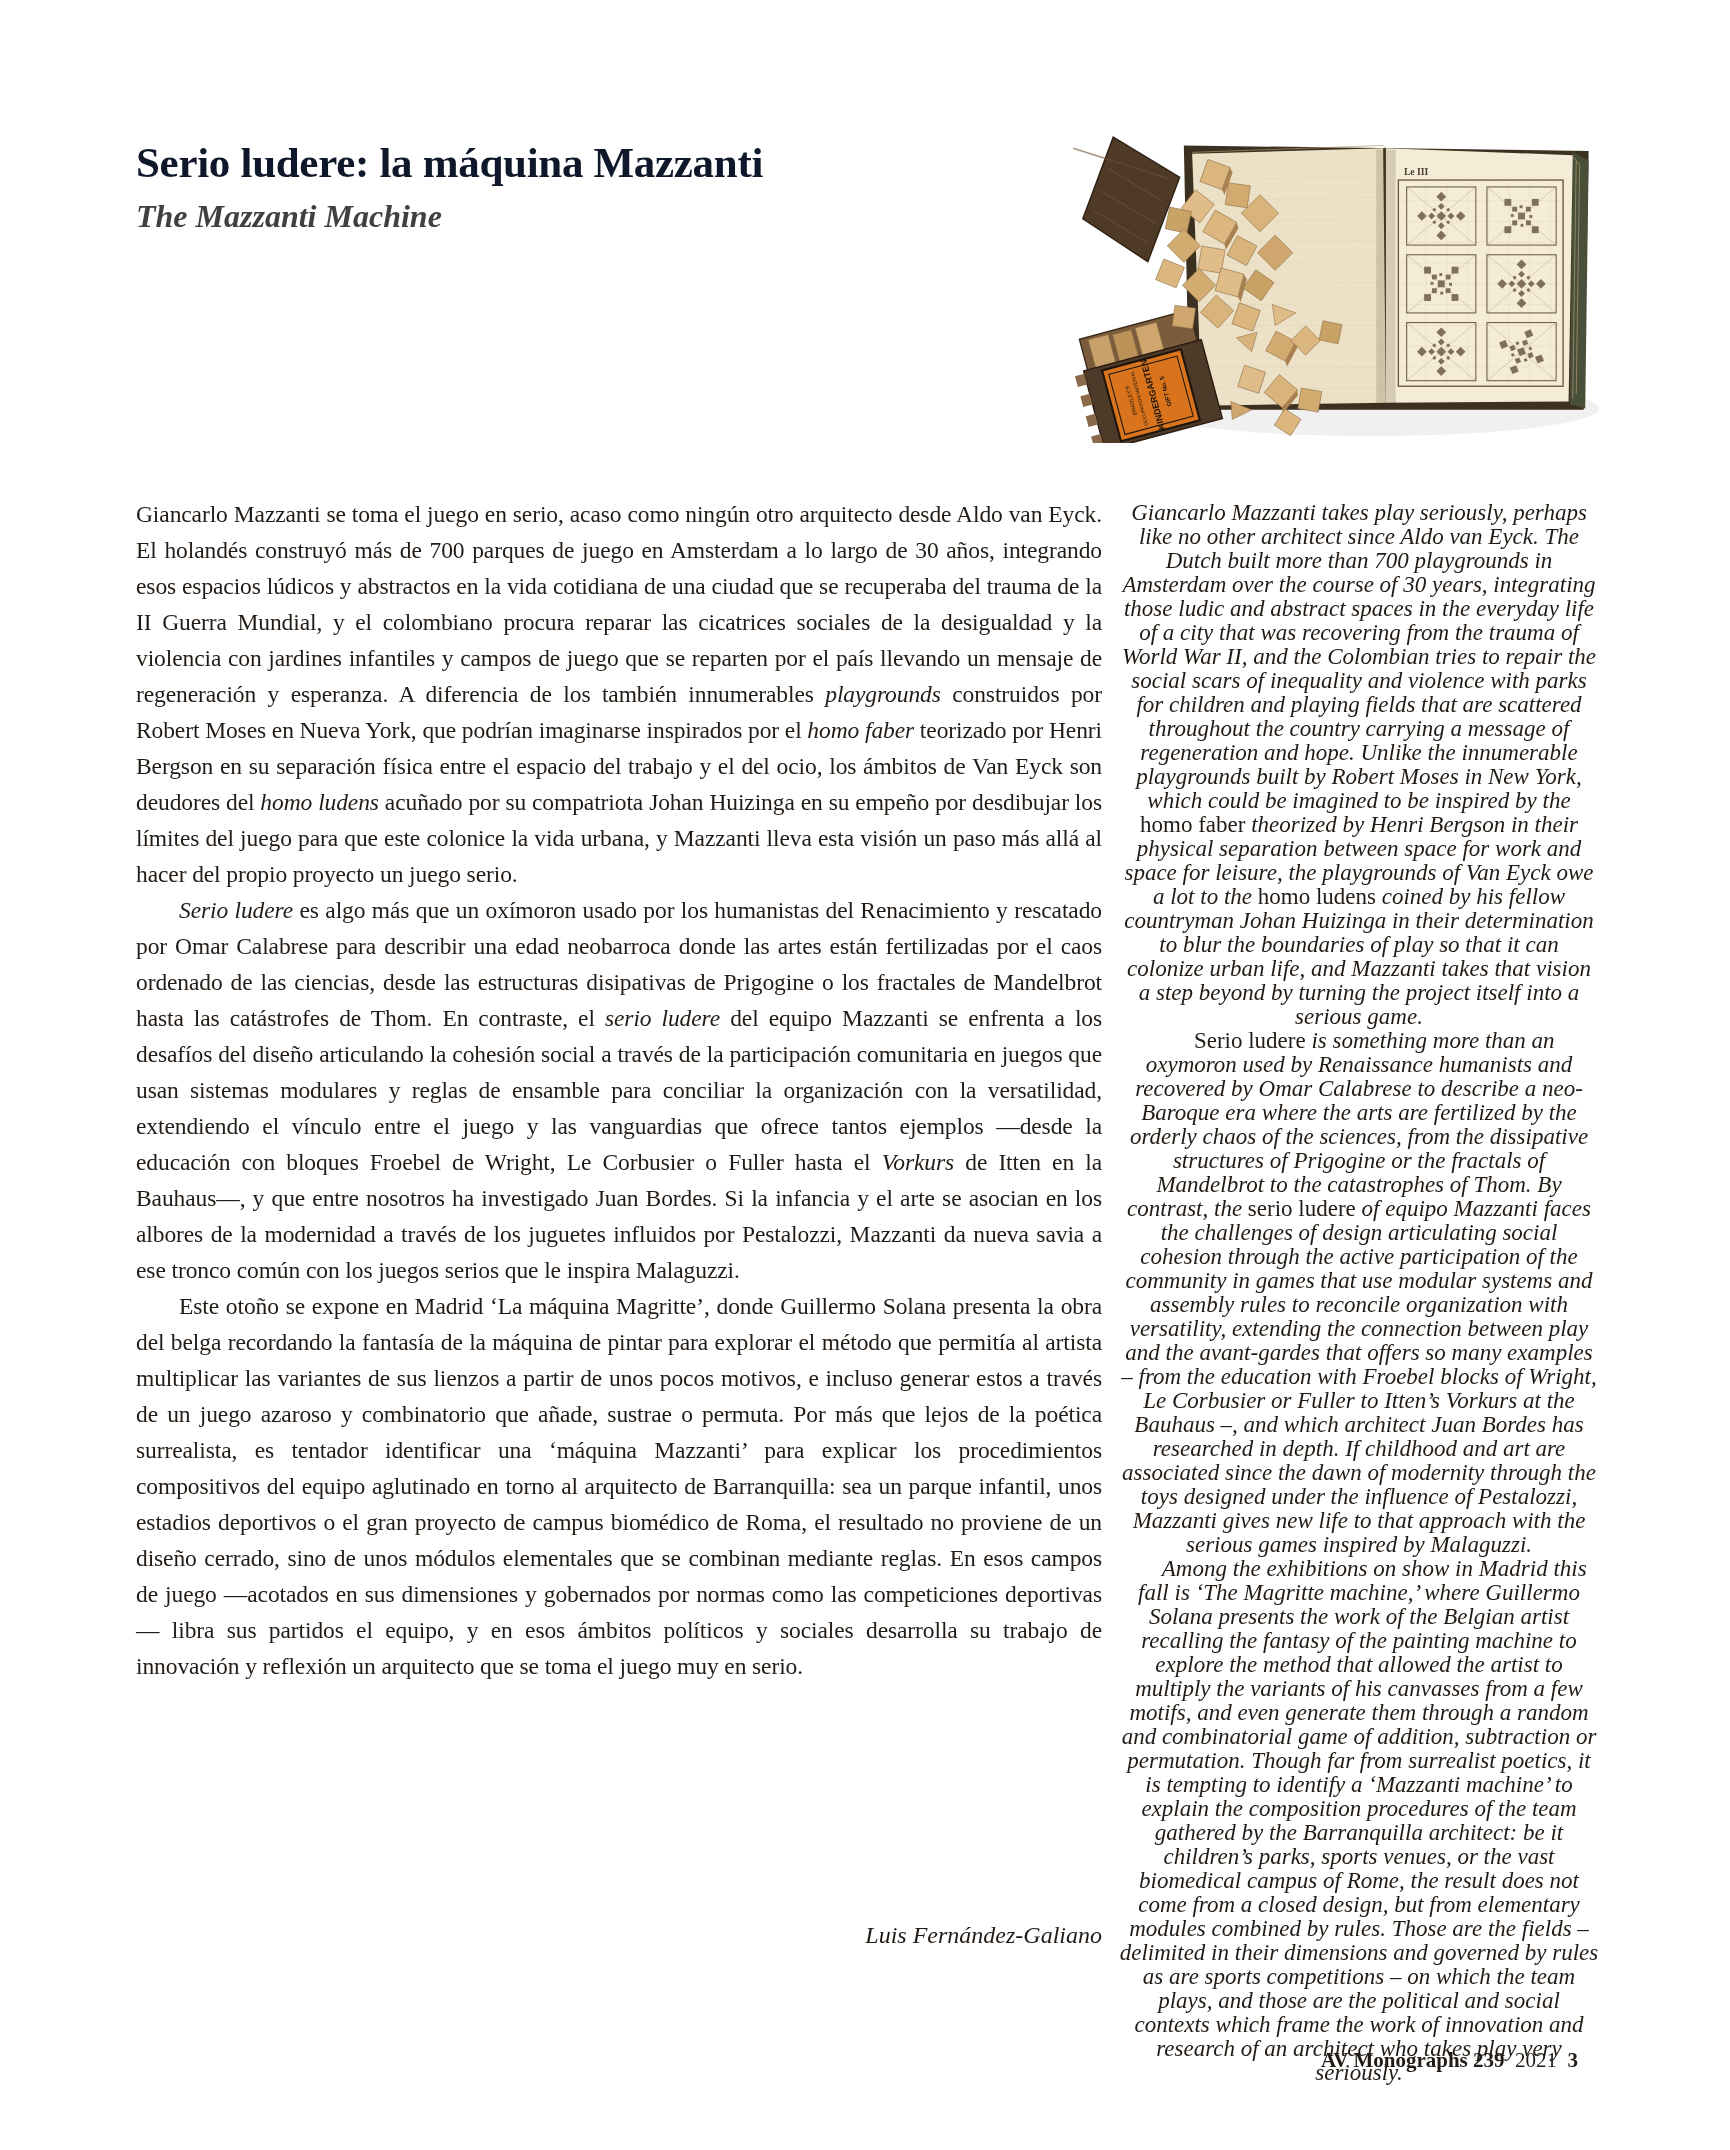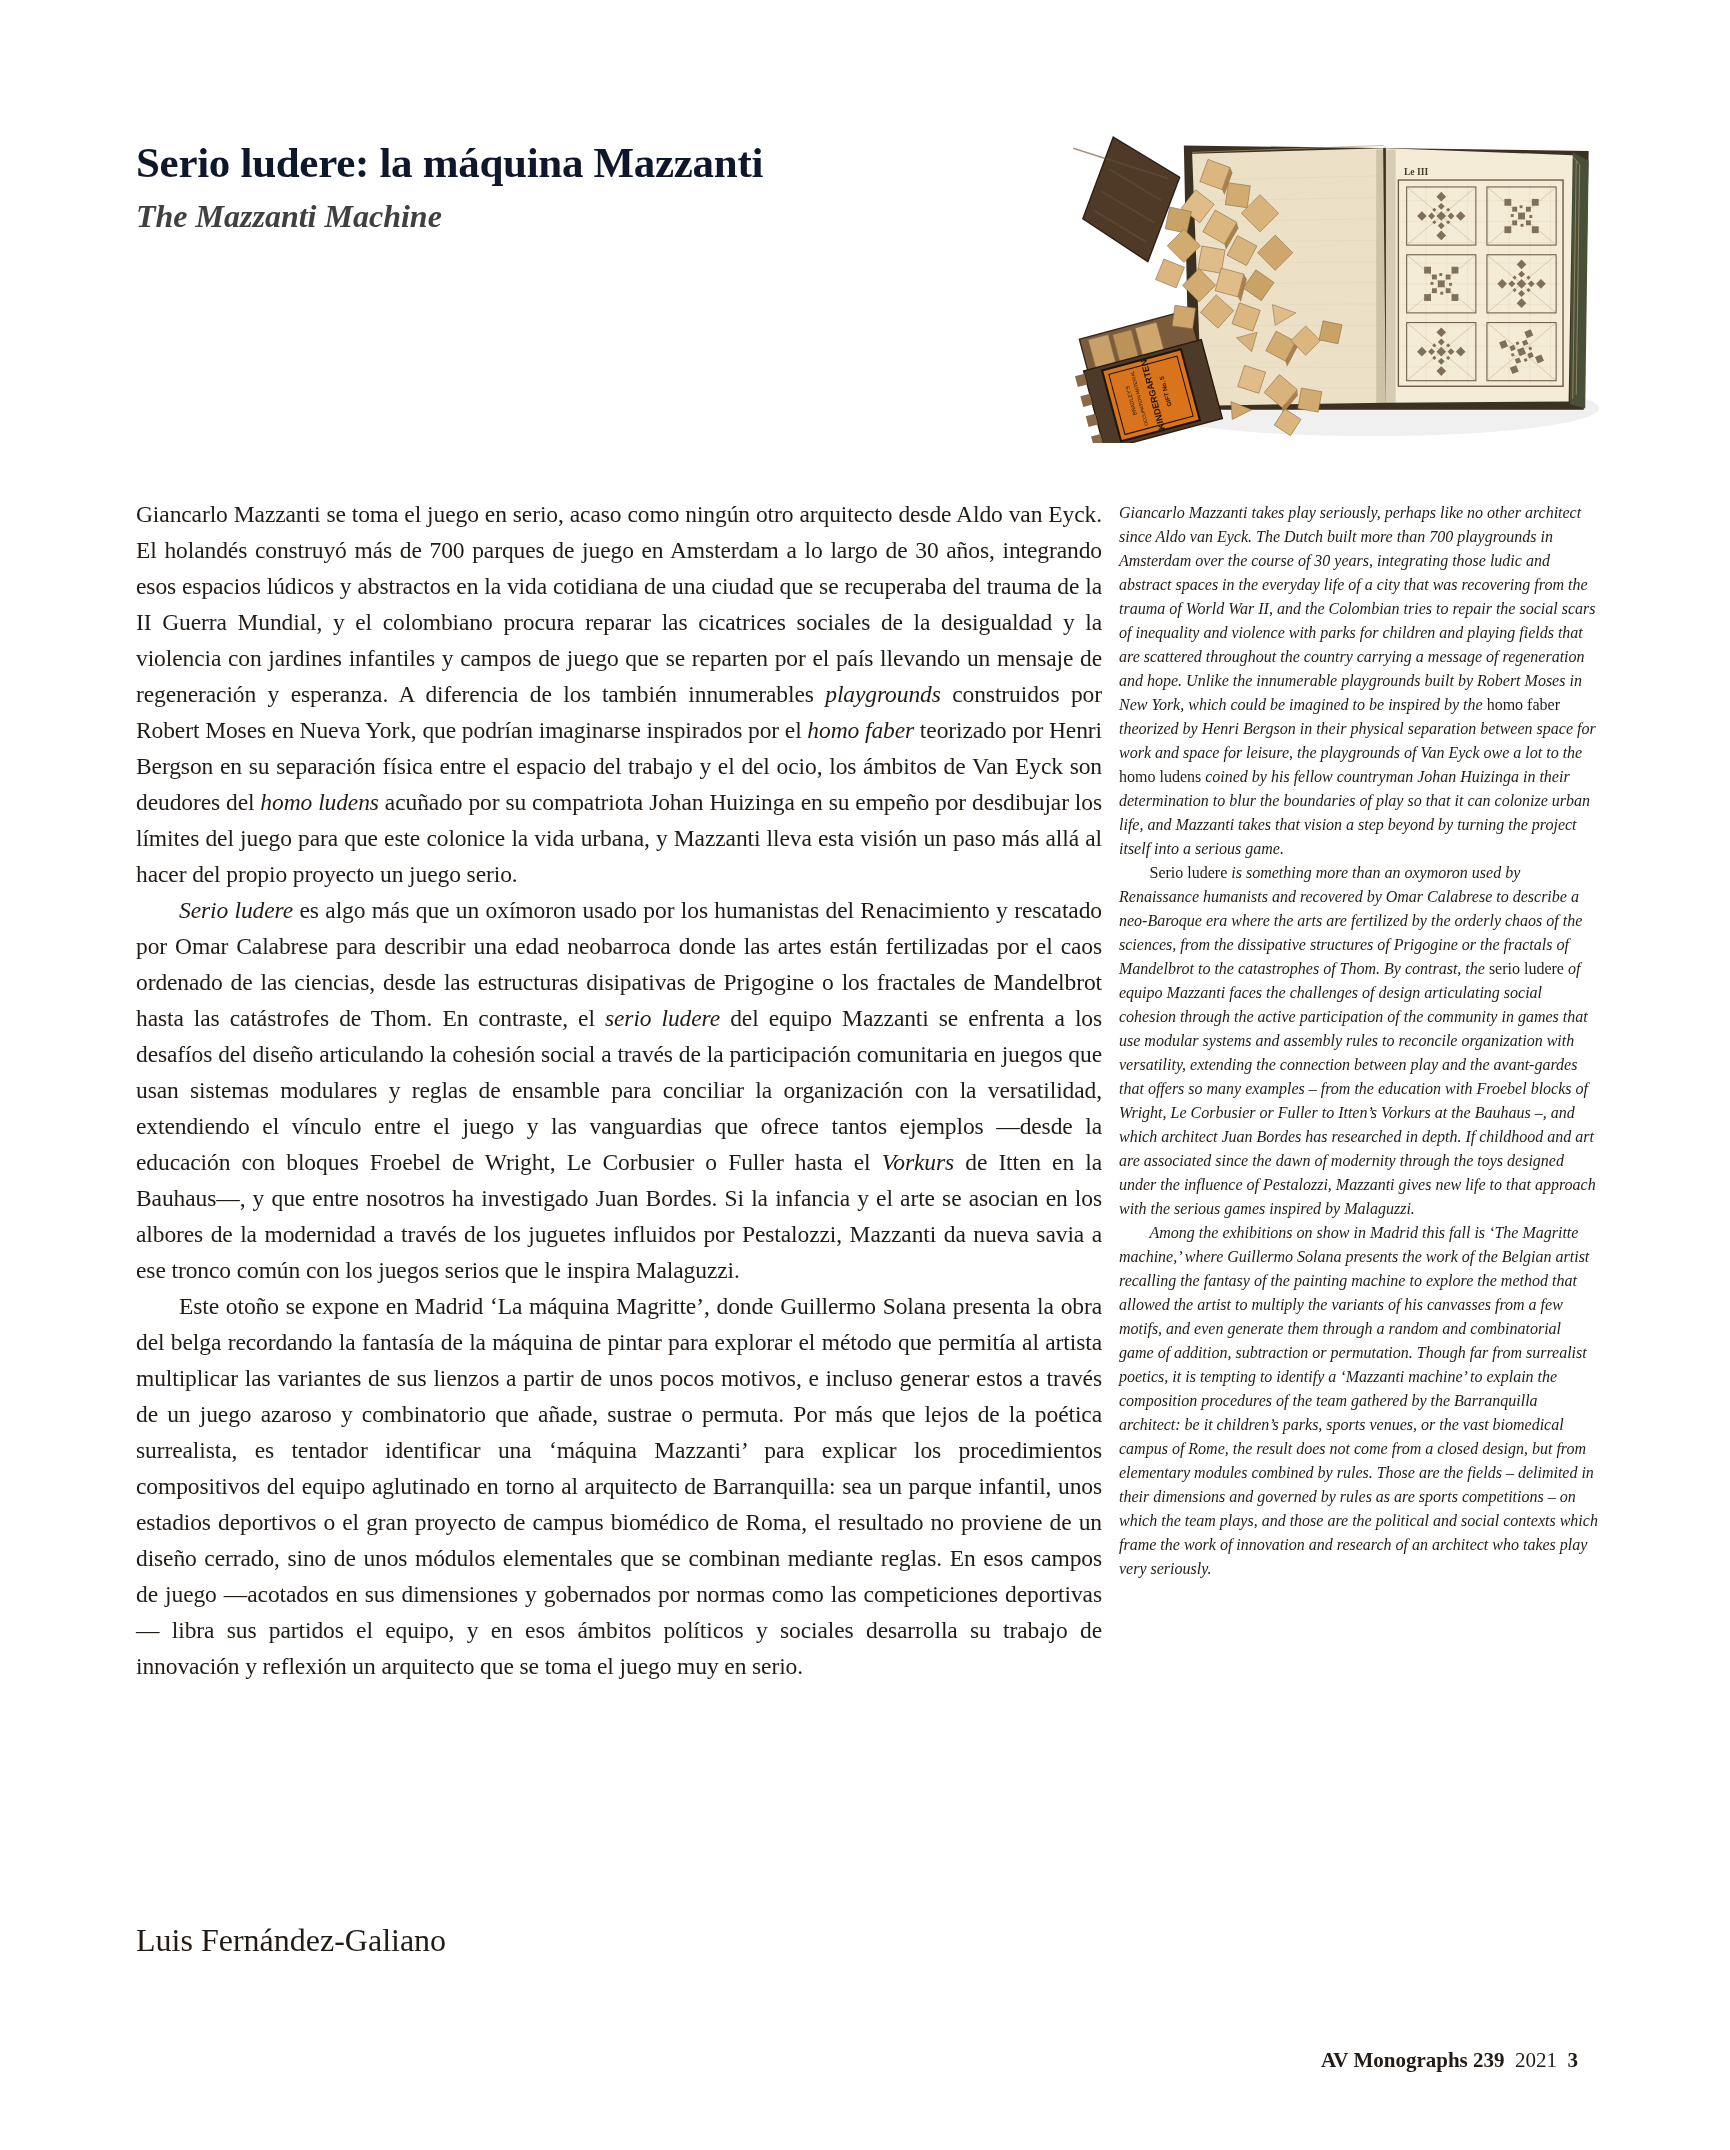--- a/index.html
+++ b/index.html
@@ -9,26 +9,26 @@
          line-height:46px;letter-spacing:-0.3px;color:#0f172a;white-space:nowrap;}
   .subtitle{position:absolute;left:136px;top:172px;font-size:32px;font-style:italic;
          line-height:35px;color:#404040;white-space:nowrap;}
   .photo{position:absolute;left:1073px;top:97px;width:540px;height:346px;}
   .col-left{position:absolute;left:136px;top:496px;width:966px;
             font-size:23.5px;line-height:36px;text-align:justify;letter-spacing:-0.1px;}
   .col-left p{margin:0;}
   .col-left p + p{text-indent:43px;}
   .col-left .em{font-style:italic;}
   .col-right{position:absolute;left:1119px;top:501px;width:480px;
-             font-size:16px;line-height:24px;font-style:italic;text-align:left;}
+             font-size:23px;line-height:24px;font-style:italic;text-align:center;}
   .col-right p{margin:0;}
   .col-right p + p{text-indent:30.5px;}
   .col-right .em{font-style:normal;}
-  .signature{position:absolute;left:136px;top:1922px;width:966px;
-             font-size:32px;}
+  .signature{position:absolute;left:136px;top:1922px;width:966px;text-align:right;
+             font-size:24px;font-style:italic;}
   .footer{position:absolute;right:137px;top:2048px;font-size:21px;white-space:nowrap;}
   .footer p{margin:16px;display:inline;}
   .footer .b{font-weight:bold;}
 </style>
 </head>
 <body>
 
 <div class="page">
 
   <h1 class="title">Serio ludere: la máquina Mazzanti</h1>

